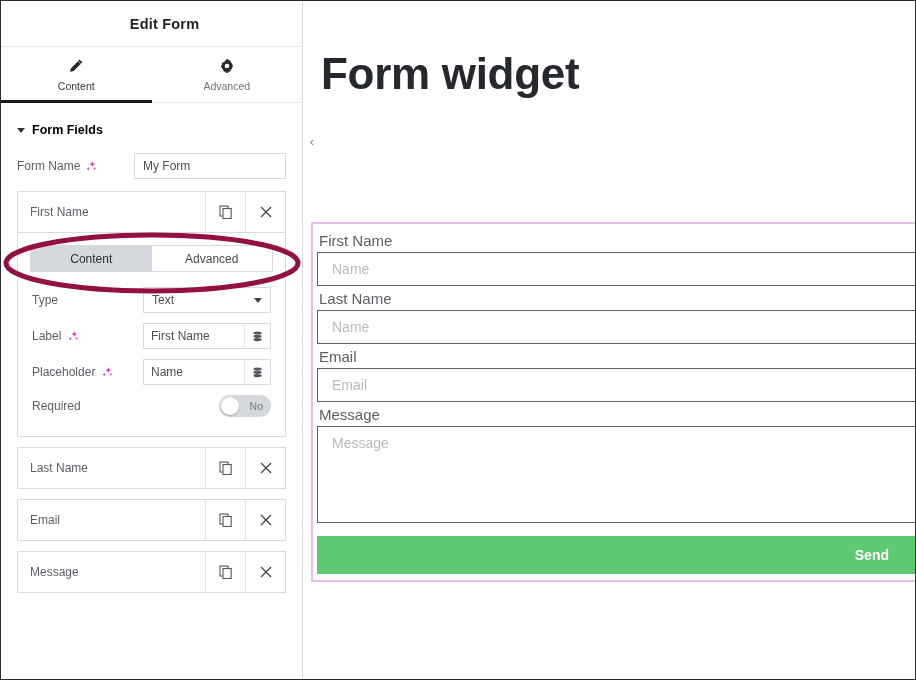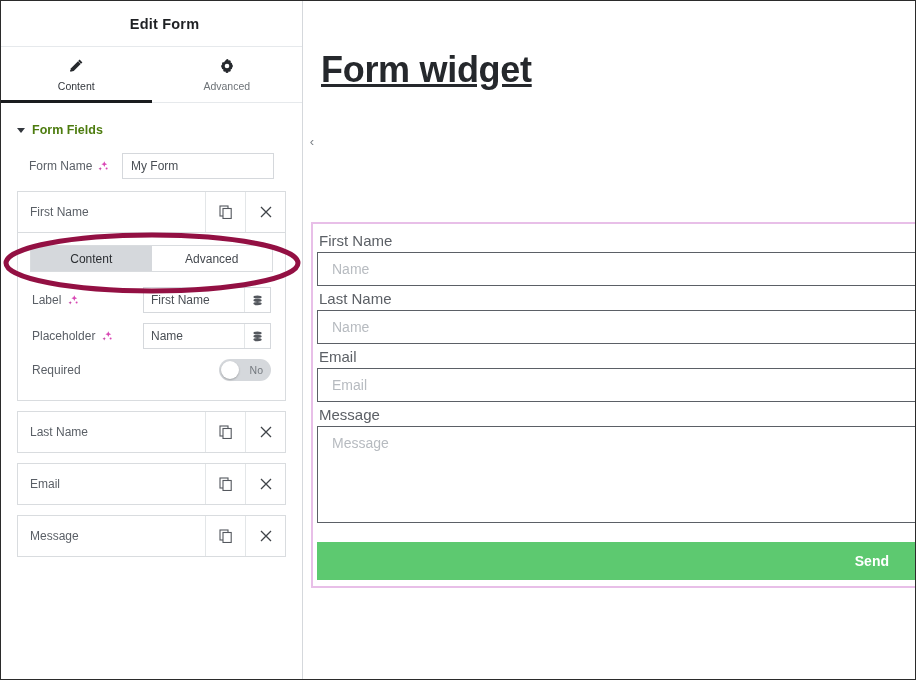--- a/index.html
+++ b/index.html
@@ -87,28 +87,28 @@
   }
   .caret {
     width: 0; height: 0;
     border-left: 4.5px solid transparent;
     border-right: 4.5px solid transparent;
     border-top: 5.5px solid #33373d;
   }
   .section-title {
     font-size: 12.5px;
     font-weight: bold;
-    color: #4d7c0f;
+    color: #000000;
   }
 
   
   .ctrl-row {
     display: flex;
     align-items: center;
-    padding: 6px 28px;
+    padding: 6px 16px;
     min-height: 32px;
   }
   .ctrl-label {
     font-size: 12px;
     color: #5a5f66;
     display: flex;
     align-items: center;
     gap: 5px;
     flex: 1;
   }
@@ -282,26 +282,25 @@
   .monitor-icon { color: #5a5f66; display: inline-flex; }
 
   
   .preview-panel {
     flex: 1;
     background: #ffffff;
     position: relative;
     overflow: hidden;
   }
   .preview-title {
-    font-size: 36px;
+    font-size: 44px;
     font-weight: bold;
     color: #25282c;
     padding: 48px 0 0 18px;
     letter-spacing: -.3px;
-    text-decoration: underline;
   }
 
   .widget-box {
     position: absolute;
     left: 8px;
     top: 221px;
     right: -4px;
     border: 2px solid #e8bfe8;
     padding: 6px 0 6px 4px;
   }
@@ -332,21 +331,21 @@
     font-size: 14px;
     color: #4a4f55;
     padding: 8px 14px;
     font-family: "Liberation Sans", sans-serif;
     outline: none;
     resize: none;
   }
   .pv-textarea::placeholder { color: #b7bbc0; }
 
   .send-btn {
-    margin-top: 15px;
+    margin-top: 9px;
     width: 100%;
     height: 38px;
     background: #5dc970;
     border: none;
     display: flex;
     align-items: center;
     justify-content: flex-end;
     padding-right: 28px;
     color: #ffffff;
     font-size: 14px;
@@ -451,20 +450,29 @@
           </svg>
         </div>
       </div>
 
       <div class="field-body">
         <div class="subtabs">
           <div class="subtab active">Content</div>
           <div class="subtab">Advanced</div>
         </div>
 
+        <div class="fb-row">
+          <div class="fb-label">Type</div>
+          <div class="fb-field">
+            <div class="select-box">
+              <span>Text</span>
+              <span class="select-arrow"></span>
+            </div>
+          </div>
+        </div>
 
         <div class="fb-row">
           <div class="fb-label">
             <span>Label</span>
             <span class="ai-icon">
               <svg width="13" height="13" viewBox="0 0 13 13">
                 <path d="M7.3 1.3l.85 2.05L10.2 4.2l-2.05.85L7.3 7.1l-.85-2.05L4.4 4.2l2.05-.85z" fill="#d946b4"></path>
                 <path d="M3.2 7.0l.5 1.2 1.2.5-1.2.5-.5 1.2-.5-1.2-1.2-.5 1.2-.5z" fill="#c13ba0"></path>
                 <circle cx="9.6" cy="8.6" r="1.0" fill="#d946b4"></circle>
               </svg>

